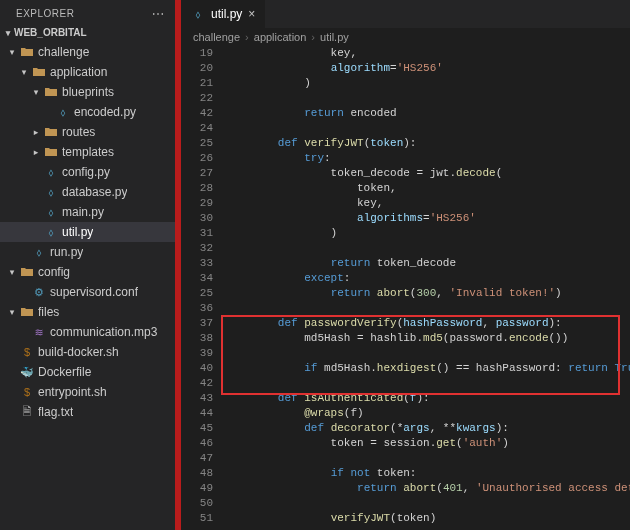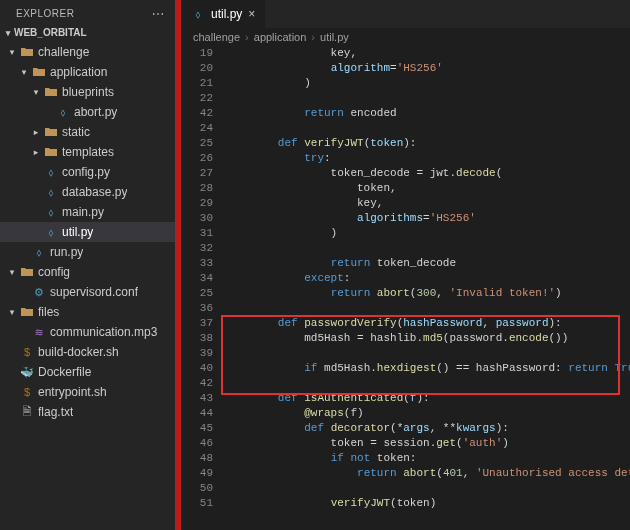--- a/index.html
+++ b/index.html
@@ -80,30 +80,30 @@
           <span class="ico i-folder">
             <svg width="12" height="10" viewBox="0 0 12 10">
               <path fill="#c09553" d="M0 1h4l1 1h7v7H0z"></path>
             </svg>
           </span>
           <span class="lbl">blueprints</span>
         </div>
         <div class="row" style="padding-left: 44px;">
           <span class="chev"></span>
           <span class="ico i-py">⬨</span>
-          <span class="lbl">abort.py</span>
+          <span class="lbl">encoded.py</span>
         </div>
         <div class="row" style="padding-left: 32px;">
           <span class="chev">▸</span>
           <span class="ico i-folder">
             <svg width="12" height="10" viewBox="0 0 12 10">
               <path fill="#c09553" d="M0 1h4l1 1h7v7H0z"></path>
             </svg>
           </span>
-          <span class="lbl">static</span>
+          <span class="lbl">routes</span>
         </div>
         <div class="row" style="padding-left: 32px;">
           <span class="chev">▸</span>
           <span class="ico i-folder">
             <svg width="12" height="10" viewBox="0 0 12 10">
               <path fill="#c09553" d="M0 1h4l1 1h7v7H0z"></path>
             </svg>
           </span>
           <span class="lbl">templates</span>
         </div>
@@ -302,20 +302,24 @@
           </div>
           <div class="ln">
             <div class="gut">45</div>
             <div class="txt">            <span class="kw">def </span><span class="fn">decorator</span>(*<span class="prm">args</span>, **<span class="prm">kwargs</span>):</div>
           </div>
           <div class="ln">
             <div class="gut">46</div>
             <div class="txt">                token = session.<span class="fn">get</span>(<span class="str">'auth'</span>)</div>
           </div>
           <div class="ln">
+            <div class="gut">47</div>
+            <div class="txt"></div>
+          </div>
+          <div class="ln">
             <div class="gut">48</div>
             <div class="txt">                <span class="kw">if not </span>token:</div>
           </div>
           <div class="ln">
             <div class="gut">49</div>
             <div class="txt">                    <span class="kw">return </span><span class="fn">abort</span>(<span class="num">401</span>, <span class="str">'Unauthorised access detected!'</span>)</div>
           </div>
           <div class="ln">
             <div class="gut">50</div>
             <div class="txt"></div>

